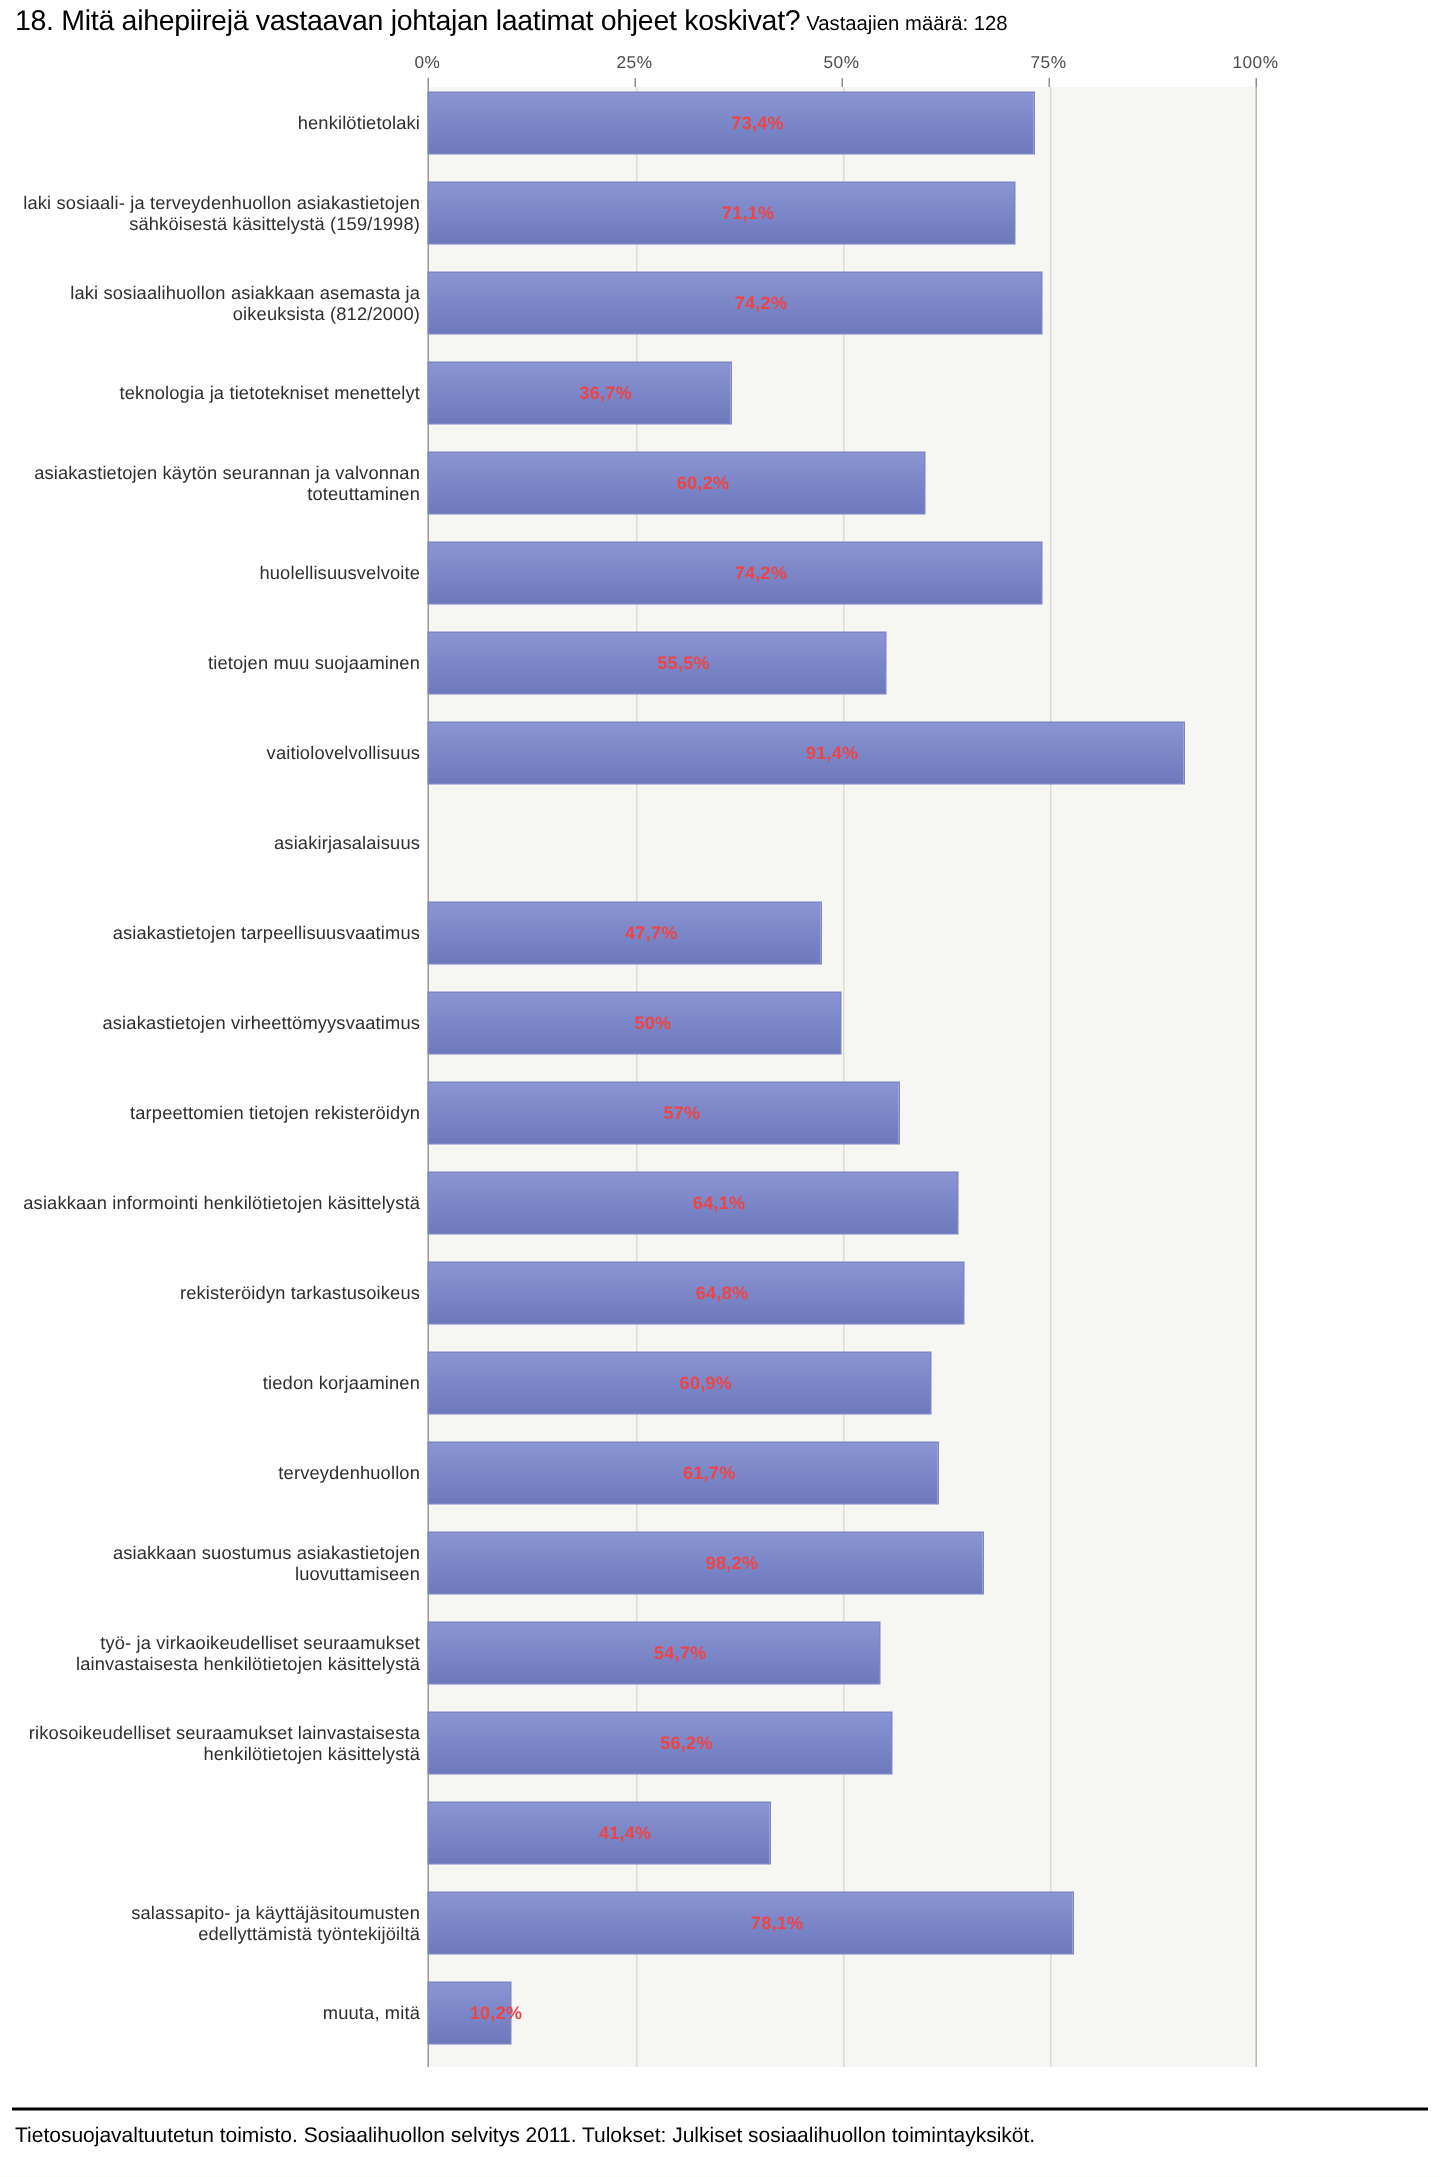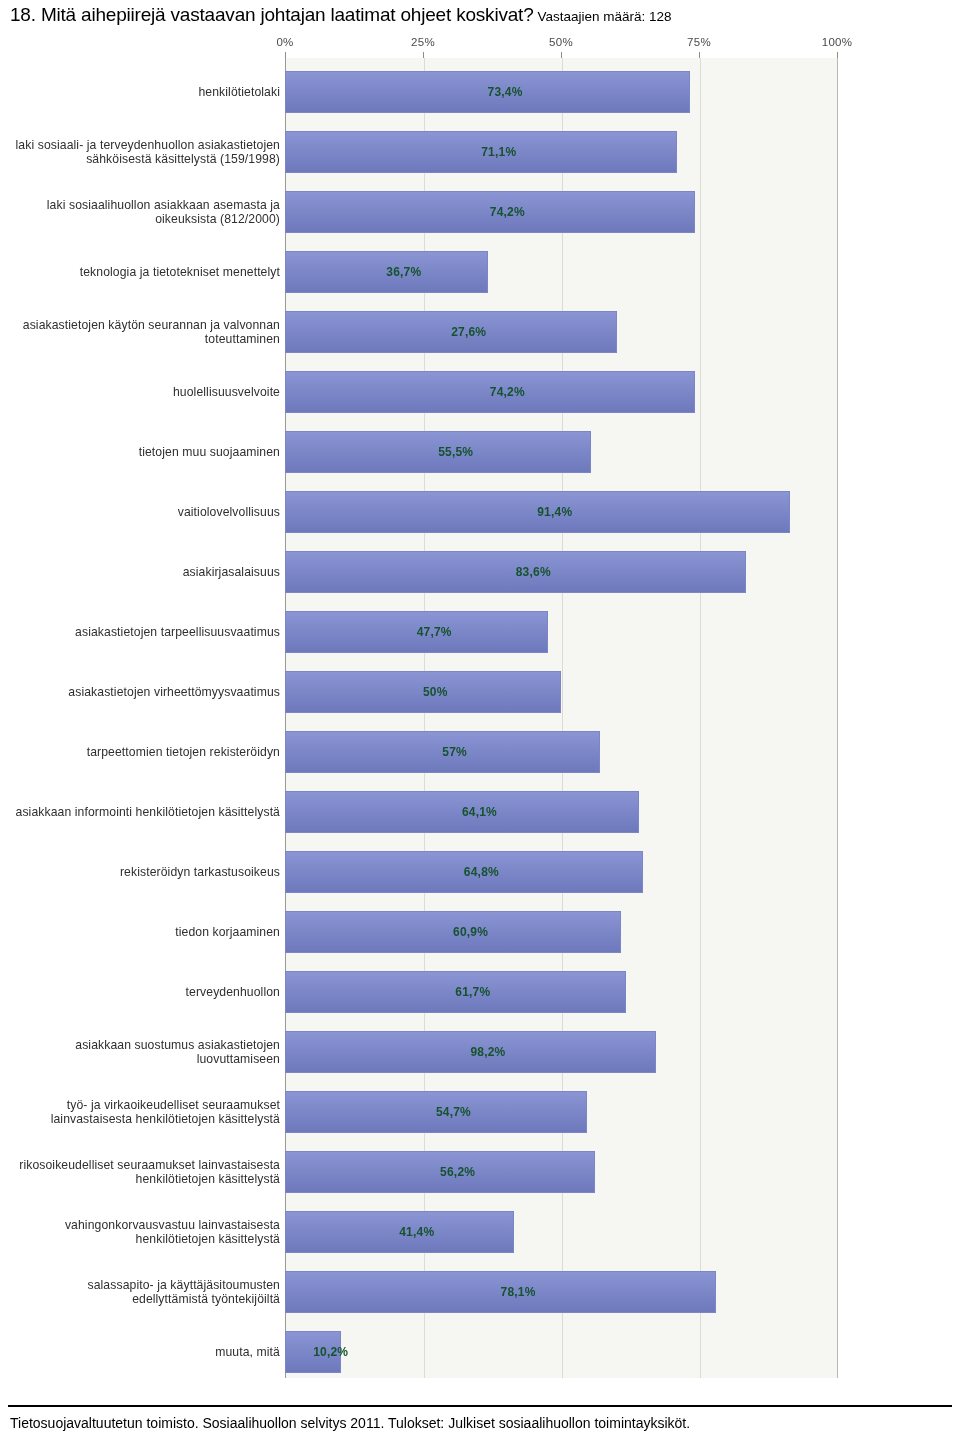--- a/index.html
+++ b/index.html
@@ -88,21 +88,21 @@
     top: 16px;
     width: 1px;
     height: 6px;
     background: #8e8e86;
   }
 
   
   .rows {
     position: absolute;
     left: 0;
-    top: 26px;
+    top: 16px;
     width: 960px;
     height: 1320px;
   }
   .row {
     position: absolute;
     left: 0;
     width: 960px;
     display: flex;
     align-items: center;
   }
@@ -130,21 +130,21 @@
     background: linear-gradient(to bottom, #8b95d4 0%, #7d88c9 45%, #6e79bd 100%);
     border: 1px solid #7c86c6;
     box-sizing: border-box;
   }
   .bar-value {
     position: absolute;
     top: 50%;
     transform: translateY(-50%);
     font-size: 12px;
     font-weight: bold;
-    color: #14532d;
+    color: #ef4444;
     white-space: nowrap;
     letter-spacing: 0.2px;
   }
 
   
   .footer {
     position: absolute;
     left: 0;
     bottom: 0;
     width: 960px;
@@ -213,21 +213,21 @@
         <div class="row-label">teknologia ja tietotekniset menettelyt</div>
         <div class="bar-wrap" style="width: 552px;">
           <div class="bar" title="36,7%" style="width: 202.584px; height: 42px; top: 9px;"></div>
           <div class="bar-value" style="left: 101.292px;">36,7%</div>
         </div>
       </div>
       <div class="row" style="top: 240px; height: 60px;">
         <div class="row-label">asiakastietojen käytön seurannan ja valvonnan toteuttaminen</div>
         <div class="bar-wrap" style="width: 552px;">
           <div class="bar" title="60,2%" style="width: 332.304px; height: 42px; top: 9px;"></div>
-          <div class="bar-value" style="left: 166.152px;">27,6%</div>
+          <div class="bar-value" style="left: 166.152px;">60,2%</div>
         </div>
       </div>
       <div class="row" style="top: 300px; height: 60px;">
         <div class="row-label">huolellisuusvelvoite</div>
         <div class="bar-wrap" style="width: 552px;">
           <div class="bar" title="74,2%" style="width: 409.584px; height: 42px; top: 9px;"></div>
           <div class="bar-value" style="left: 204.792px;">74,2%</div>
         </div>
       </div>
       <div class="row" style="top: 360px; height: 60px;">
@@ -239,24 +239,20 @@
       </div>
       <div class="row" style="top: 420px; height: 60px;">
         <div class="row-label">vaitiolovelvollisuus</div>
         <div class="bar-wrap" style="width: 552px;">
           <div class="bar" title="91,4%" style="width: 504.528px; height: 42px; top: 9px;"></div>
           <div class="bar-value" style="left: 252.264px;">91,4%</div>
         </div>
       </div>
       <div class="row" style="top: 480px; height: 60px;">
         <div class="row-label">asiakirjasalaisuus</div>
-        <div class="bar-wrap" style="width: 552px;">
-          <div class="bar" title="83,6%" style="width: 461.472px; height: 42px; top: 9px;"></div>
-          <div class="bar-value" style="left: 230.736px;">83,6%</div>
-        </div>
       </div>
       <div class="row" style="top: 540px; height: 60px;">
         <div class="row-label">asiakastietojen tarpeellisuusvaatimus</div>
         <div class="bar-wrap" style="width: 552px;">
           <div class="bar" title="47,7%" style="width: 263.304px; height: 42px; top: 9px;"></div>
           <div class="bar-value" style="left: 131.652px;">47,7%</div>
         </div>
       </div>
       <div class="row" style="top: 600px; height: 60px;">
         <div class="row-label">asiakastietojen virheettömyysvaatimus</div>
@@ -315,21 +311,20 @@
         </div>
       </div>
       <div class="row" style="top: 1080px; height: 60px;">
         <div class="row-label">rikosoikeudelliset seuraamukset lainvastaisesta henkilötietojen käsittelystä</div>
         <div class="bar-wrap" style="width: 552px;">
           <div class="bar" title="56,2%" style="width: 310.224px; height: 42px; top: 9px;"></div>
           <div class="bar-value" style="left: 155.112px;">56,2%</div>
         </div>
       </div>
       <div class="row" style="top: 1140px; height: 60px;">
-        <div class="row-label">vahingonkorvausvastuu lainvastaisesta henkilötietojen käsittelystä</div>
         <div class="bar-wrap" style="width: 552px;">
           <div class="bar" title="41,4%" style="width: 228.528px; height: 42px; top: 9px;"></div>
           <div class="bar-value" style="left: 114.264px;">41,4%</div>
         </div>
       </div>
       <div class="row" style="top: 1200px; height: 60px;">
         <div class="row-label">salassapito- ja käyttäjäsitoumusten edellyttämistä työntekijöiltä</div>
         <div class="bar-wrap" style="width: 552px;">
           <div class="bar" title="78,1%" style="width: 431.112px; height: 42px; top: 9px;"></div>
           <div class="bar-value" style="left: 215.556px;">78,1%</div>

